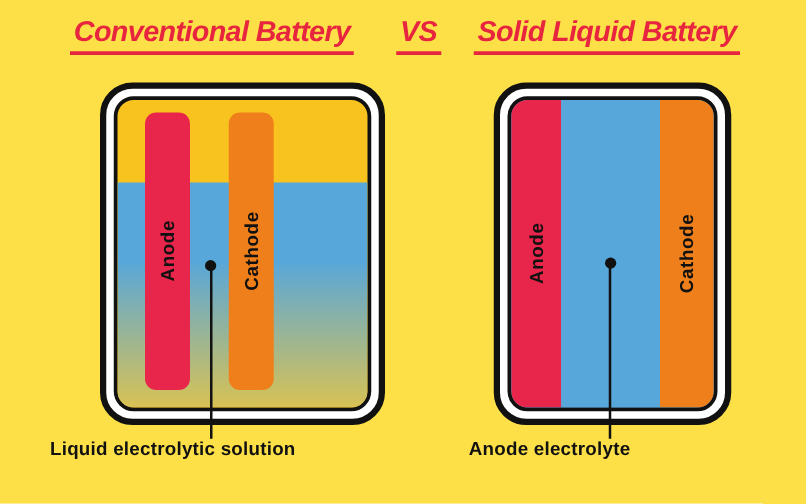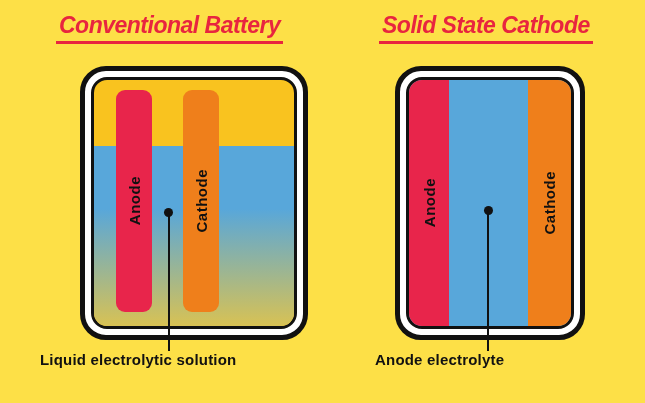--- a/index.html
+++ b/index.html
@@ -136,21 +136,22 @@
   }
   .caption-conventional { left: 40px;  width: 260px; }
   .caption-solid        { left: 375px; width: 225px; }
 </style>
 </head>
 <body>
 
 <div class="canvas">
 
   <span class="title title-left">Conventional Battery</span>
-  <span class="title title-right">Solid State Cathode</span>
+  <span class="title title-vs">VS</span>
+  <span class="title title-right">Solid Liquid Battery</span>
 
   <div class="battery battery-conventional">
     <div class="battery-inner inner-conventional">
       <div class="liquid"></div>
       <div class="electrode electrode-anode">
         <span class="vlabel">Anode</span>
       </div>
       <div class="electrode electrode-cathode">
         <span class="vlabel">Cathode</span>
       </div>

